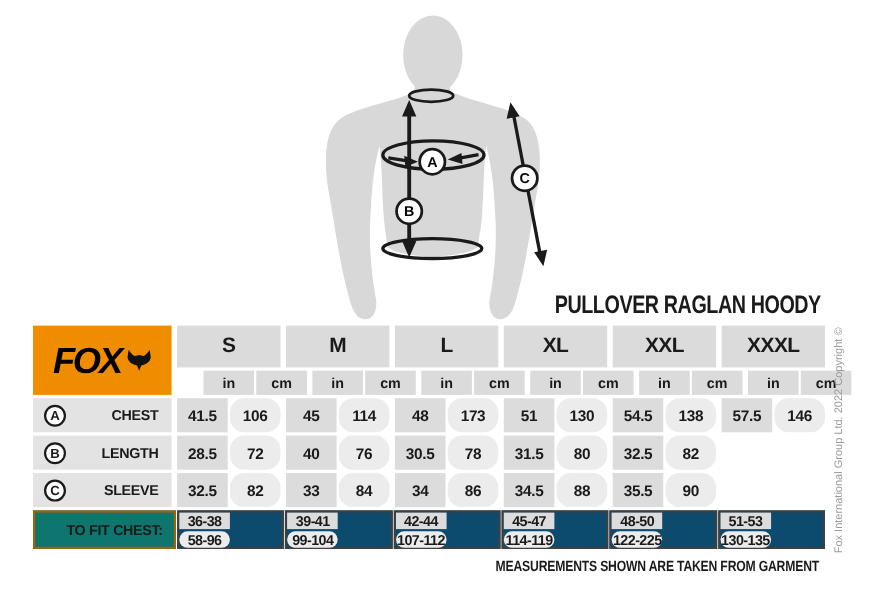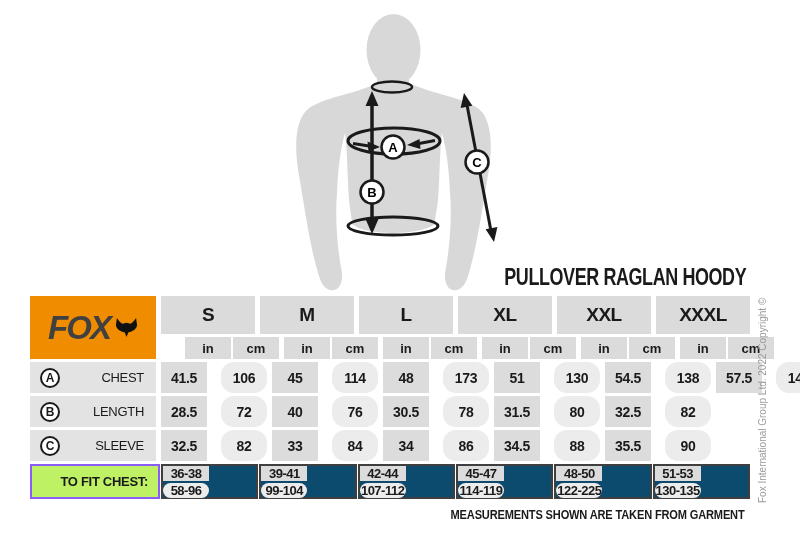--- a/index.html
+++ b/index.html
@@ -5,42 +5,42 @@
   html,body{margin:0;padding:0;background:#fff;}
   .page{position:relative;width:800px;height:538px;background:#ffffff;overflow:hidden;
         font-family:"Liberation Sans",sans-serif;color:#1a1a1a;}
   .diagram{position:absolute;left:270px;top:5px;}
   .diagram text{font-family:"Liberation Sans",sans-serif;font-weight:bold;font-size:13px;}
   .title{position:absolute;top:264px;right:54px;font-size:23px;font-weight:bold;white-space:nowrap;
          letter-spacing:-0.5px;transform:scaleX(0.78);transform-origin:100% 50%;}
   .chart{position:absolute;left:30px;top:296px;width:720px;}
   .top-section{display:flex;gap:5px;}
   .logo-cell{width:126px;height:63px;background:#F08C00;display:flex;align-items:center;justify-content:center;gap:5px;flex:none;}
-  .fox-text{font-size:33px;font-weight:bold;font-style:italic;letter-spacing:-2px;color:#404040;}
+  .fox-text{font-size:33px;font-weight:bold;font-style:italic;letter-spacing:-2px;color:#000000;}
   .head-col{display:flex;flex-direction:column;gap:3px;}
   .size-row{display:flex;gap:5px;}
   .size-cell{width:94px;height:38px;background:#DBDBDB;display:flex;align-items:center;justify-content:center;
              font-size:19px;font-weight:bold;letter-spacing:-0.5px;}
   .units-row{display:flex;gap:5px;padding-left:24px;}
   .unit-group{display:flex;gap:2px;}
   .unit-cell{width:46px;height:22px;background:#DBDBDB;display:flex;align-items:center;justify-content:center;
              font-size:13px;font-weight:bold;}
   .data-row{display:flex;gap:5px;margin-top:3px;}
   .label-cell{width:126px;height:31px;background:#E3E3E3;display:flex;align-items:center;
               padding:0 12px 0 10px;box-sizing:border-box;flex:none;}
   .mrk{width:20px;height:20px;border:2px solid #1a1a1a;border-radius:50%;display:flex;align-items:center;
        justify-content:center;font-size:12px;font-weight:bold;box-sizing:border-box;flex:none;background:#fff;}
-  .row-label{margin-left:auto;font-size:13px;font-weight:normal;letter-spacing:-0.3px;}
-  .val-group{display:flex;gap:14px;}
+  .row-label{margin-left:auto;font-size:13px;font-weight:bold;letter-spacing:-0.3px;}
+  .val-group{display:flex;gap:2px;}
   .val-cell{width:46px;height:31px;display:flex;align-items:center;justify-content:center;
             font-size:14px;font-weight:bold;letter-spacing:-0.3px;}
   .val-in{background:#DCDCDC;}
   .val-cm{background:#ECECEC;border-radius:13px;}
   .fit-row{display:flex;gap:1px;margin-top:3px;}
-  .fit-label{width:130px;height:35px;box-sizing:border-box;border:2px solid #8b5cf6;background:#bef264;
+  .fit-label{width:130px;height:35px;box-sizing:border-box;border:2px solid #a16207;background:#0f766e;
              display:flex;align-items:center;justify-content:flex-end;padding-right:10px;
              font-size:13px;font-weight:bold;flex:none;letter-spacing:-0.3px;}
   .fit-group{width:98px;height:35px;box-sizing:border-box;border:2px solid #3F3F3F;display:flex;gap:2px;background:#0c4a6e;flex-direction:column;}
   .fit-cell{width:46px;height:31px;display:flex;align-items:center;justify-content:center;
             font-size:13px;font-weight:bold;letter-spacing:-0.5px;}
   .footnote{position:absolute;top:507px;right:55px;font-size:13.5px;font-weight:bold;white-space:nowrap;
             transform:scaleX(0.82);transform-origin:100% 50%;letter-spacing:-0.2px;}
   .copyright{position:absolute;left:757px;top:503px;transform:rotate(-90deg);transform-origin:0 0;
              font-size:10px;color:#9A9A9A;white-space:nowrap;}
 </style>

